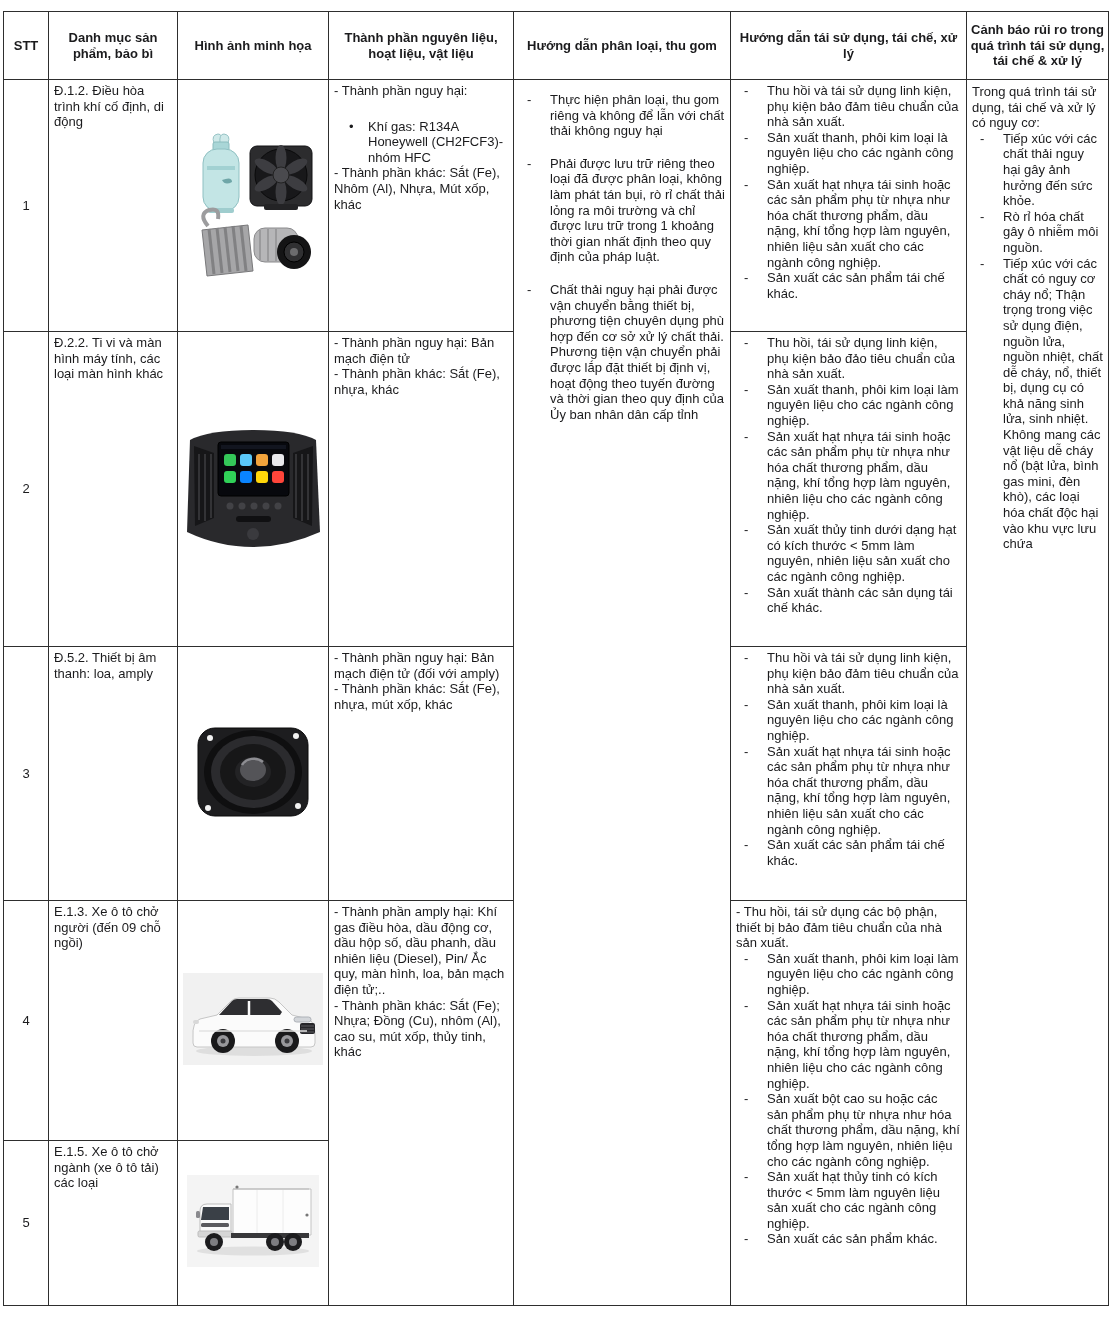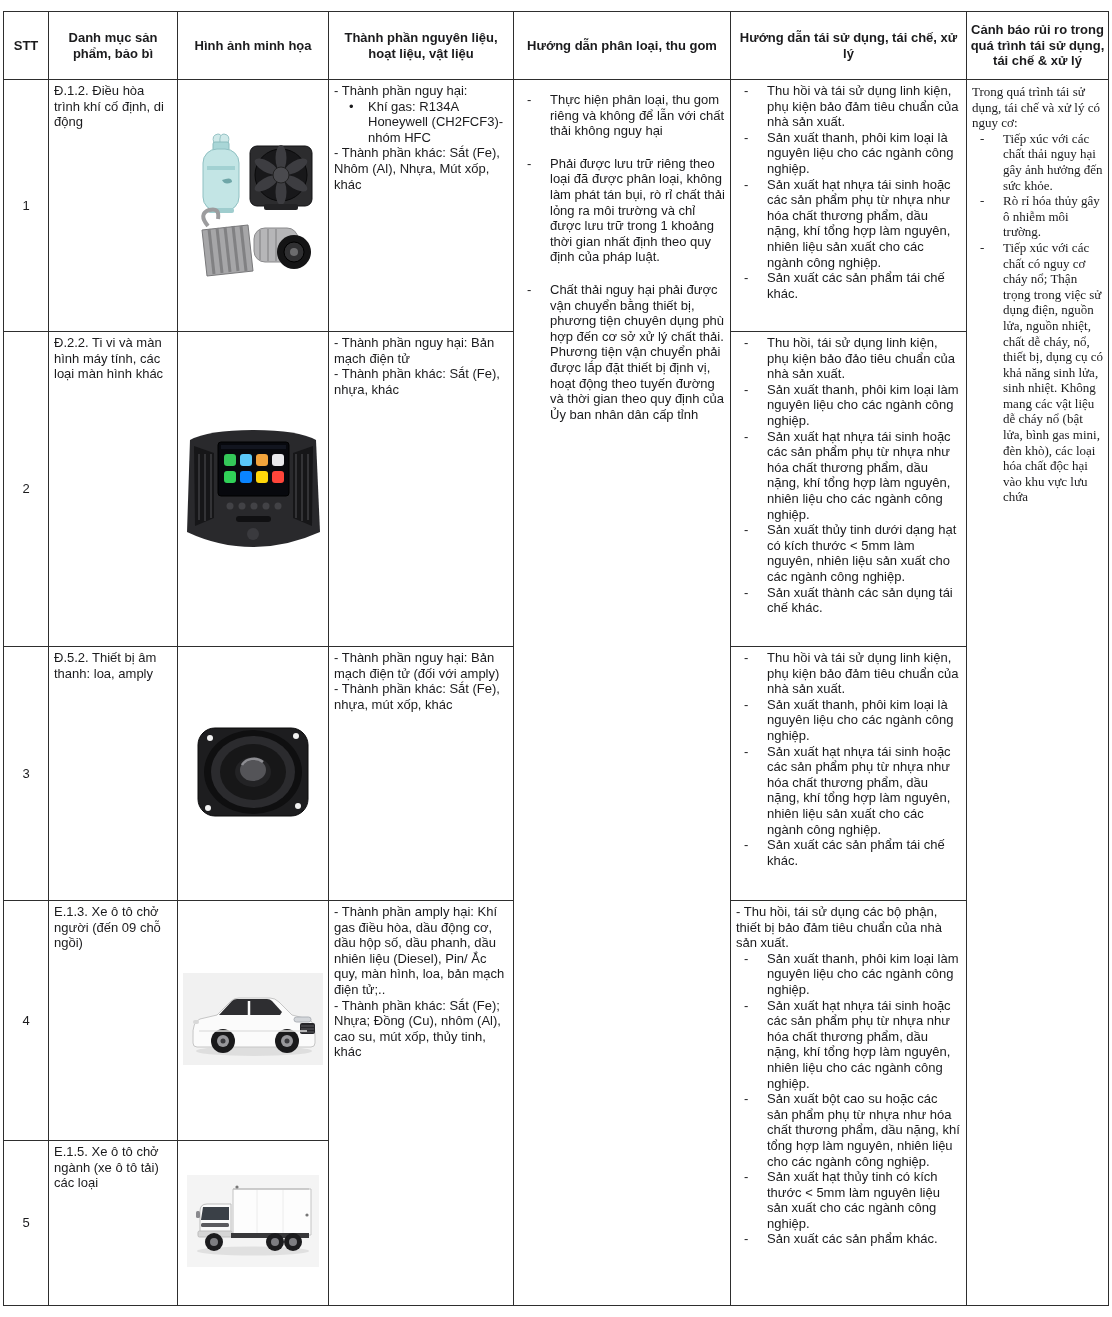--- a/index.html
+++ b/index.html
@@ -8,24 +8,24 @@
   .page { width:1112px; height:1317px; padding:11px 4px 0 3px; background:#fff; }
   table.doc { border-collapse:collapse; table-layout:fixed; width:1105px; }
   td,th { border:1.5px solid #2e2e2e; vertical-align:top; padding:3px 5px;
           font-size:13px; line-height:1.2; overflow:hidden; word-wrap:break-word; }
   th { font-weight:bold; text-align:center; vertical-align:middle; padding:4px 3px; font-size:13px; }
   td.stt { text-align:center; vertical-align:middle; }
   td.imgcell { vertical-align:middle; text-align:center; padding:2px; }
   .dash { position:relative; padding-left:31px; }
   .dash::before { content:"-"; position:absolute; left:8px; top:0; }
   .gap { margin-bottom:17px; }
-  .bdot { position:relative; padding-left:34px; }
+  .bdot { position:relative; padding-left:34px;margin-top:20px; }
   .bdot::before { content:"\2022"; position:absolute; left:15px; top:0; }
   td.classify { padding-top:12px; }
-  td.warn { padding-top:4px;font-family:Liberation Serif, serif; }
+  td.warn { padding-top:4px; }
   .imgwrap { display:inline-block; }
   svg { display:block; }
 </style>
 </head>
 <body>
 
 <div class="page">
 <table class="doc">
   <colgroup>
     <col style="width:45px">
@@ -121,21 +121,21 @@
       </td>
       <td>
         <div class="dash">Thu hồi và tái sử dụng linh kiện, phụ kiện bảo đảm tiêu chuẩn của nhà sản xuất.</div>
         <div class="dash">Sản xuất thanh, phôi kim loại là nguyên liệu cho các ngành công nghiệp.</div>
         <div class="dash">Sản xuất hạt nhựa tái sinh hoặc các sản phẩm phụ từ nhựa như hóa chất thương phẩm, dầu nặng, khí tổng hợp làm nguyên, nhiên liệu sản xuất cho các ngành công nghiệp.</div>
         <div class="dash">Sản xuất các sản phẩm tái chế khác.</div>
       </td>
       <td class="warn" rowspan="5">
         <div>Trong quá trình tái sử dụng, tái chế và xử lý có nguy cơ:</div>
         <div class="dash">Tiếp xúc với các chất thải nguy hại gây ảnh hưởng đến sức khỏe.</div>
-        <div class="dash">Rò rỉ hóa thủy gây ô nhiễm môi trường.</div>
+        <div class="dash">Rò rỉ hóa chất gây ô nhiễm môi nguồn.</div>
         <div class="dash">Tiếp xúc với các chất có nguy cơ cháy nổ; Thận trọng trong việc sử dụng điện, nguồn lửa, nguồn nhiệt, chất dễ cháy, nổ, thiết bị, dụng cụ có khả năng sinh lửa, sinh nhiệt. Không mang các vật liệu dễ cháy nổ (bật lửa, bình gas mini, đèn khò), các loại hóa chất độc hại vào khu vực lưu chứa</div>
       </td>
     </tr>
 
     <tr style="height:315px">
       <td class="stt">2</td>
       <td>
             <div>Đ.2.2. Ti vi và màn hình máy tính, các loại màn hình khác</div>
           </td>
       <td class="imgcell">

